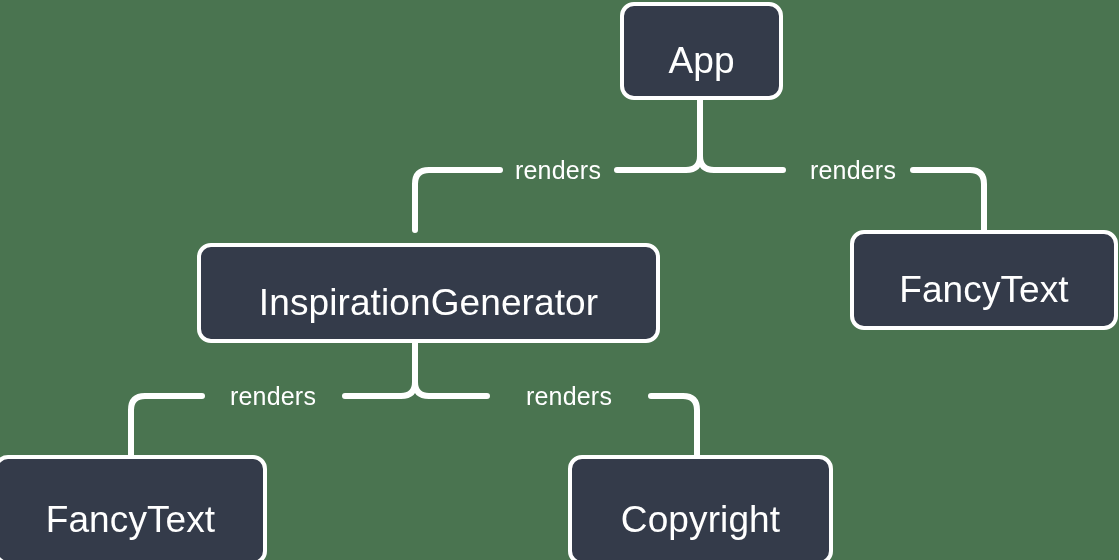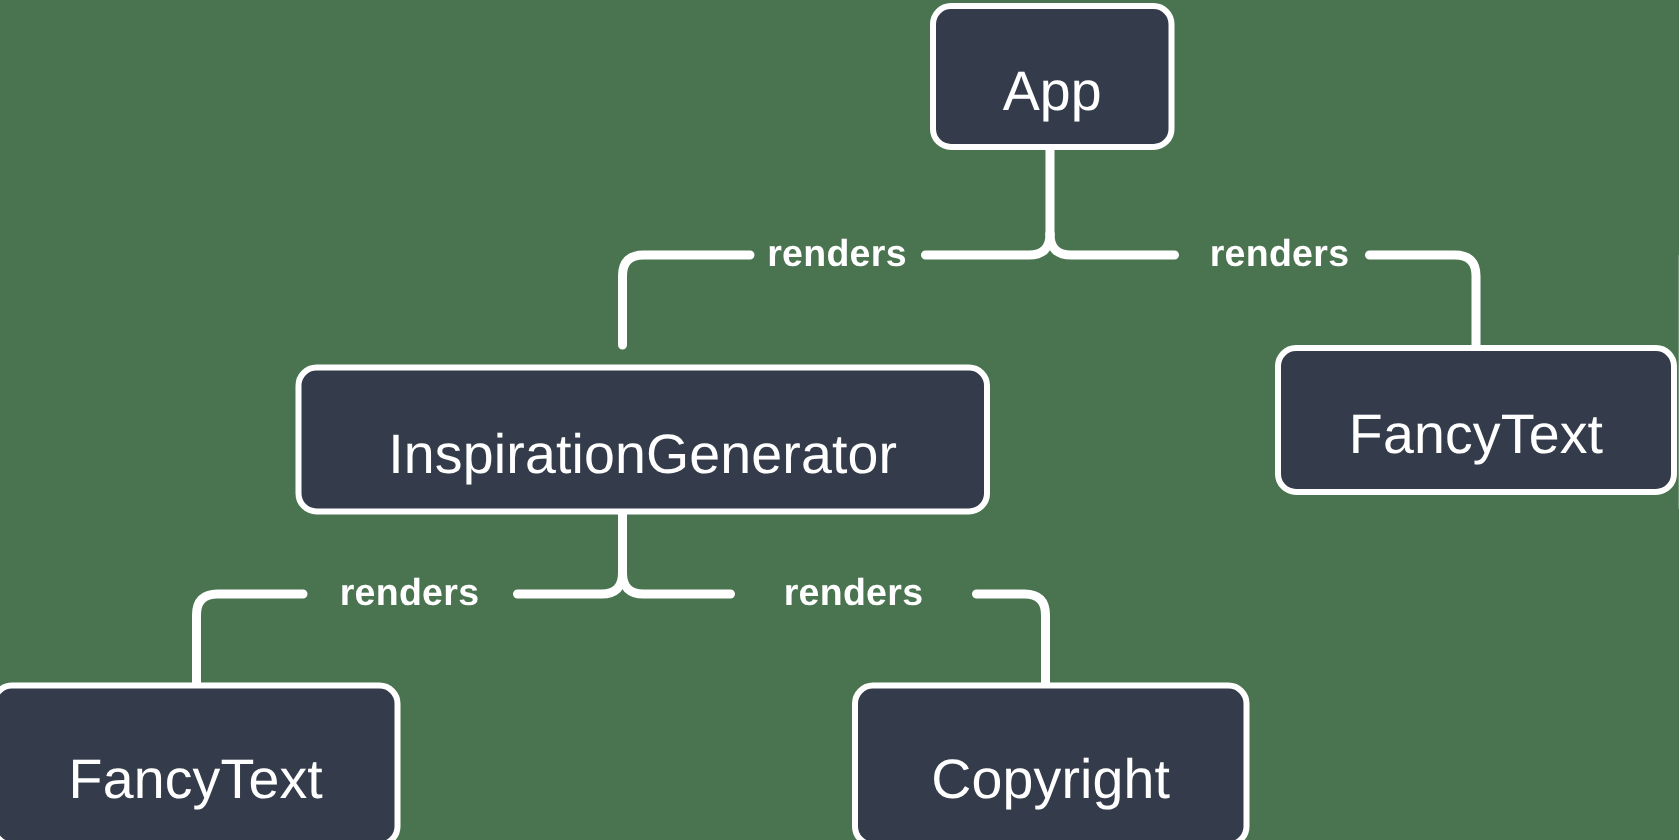--- a/index.html
+++ b/index.html
@@ -42,21 +42,21 @@
   }
   .node-label {
     display: block;
     line-height: 1;
     margin-top: 18px;
   }
   .edge-label {
     position: absolute;
     color: #ffffff;
     font-size: 25px;
-    font-weight: 700;
+    font-weight: 400;
     letter-spacing: 0.2px;
     line-height: 1;
     white-space: nowrap;
     transform: translate(-50%, -50%);
   }
 
   
   #node-app        { left: 620px;  top: 2px;   width: 163px; height: 98px; }
   #node-inspgen    { left: 197px;  top: 243px; width: 463px; height: 100px; }
   #node-fancy-right{ left: 850px;  top: 230px; width: 268px; height: 100px; }

